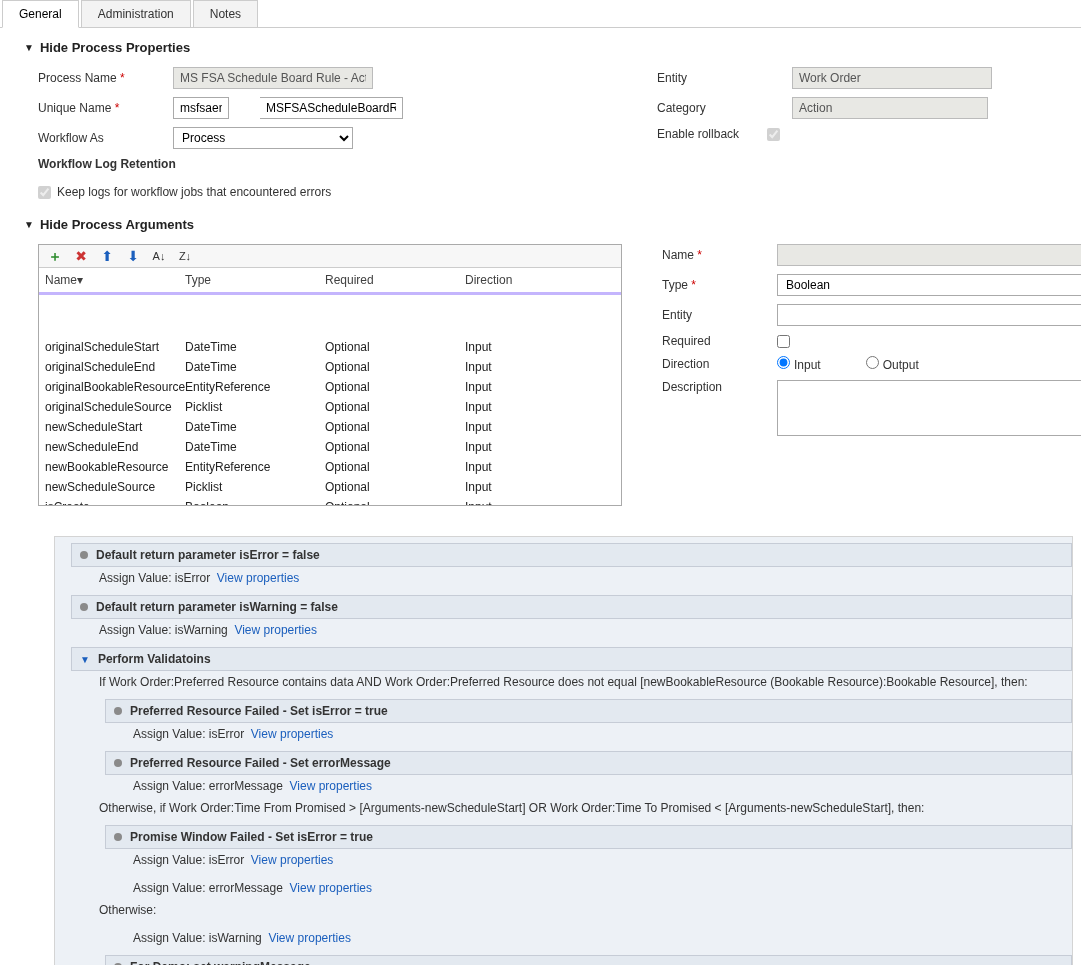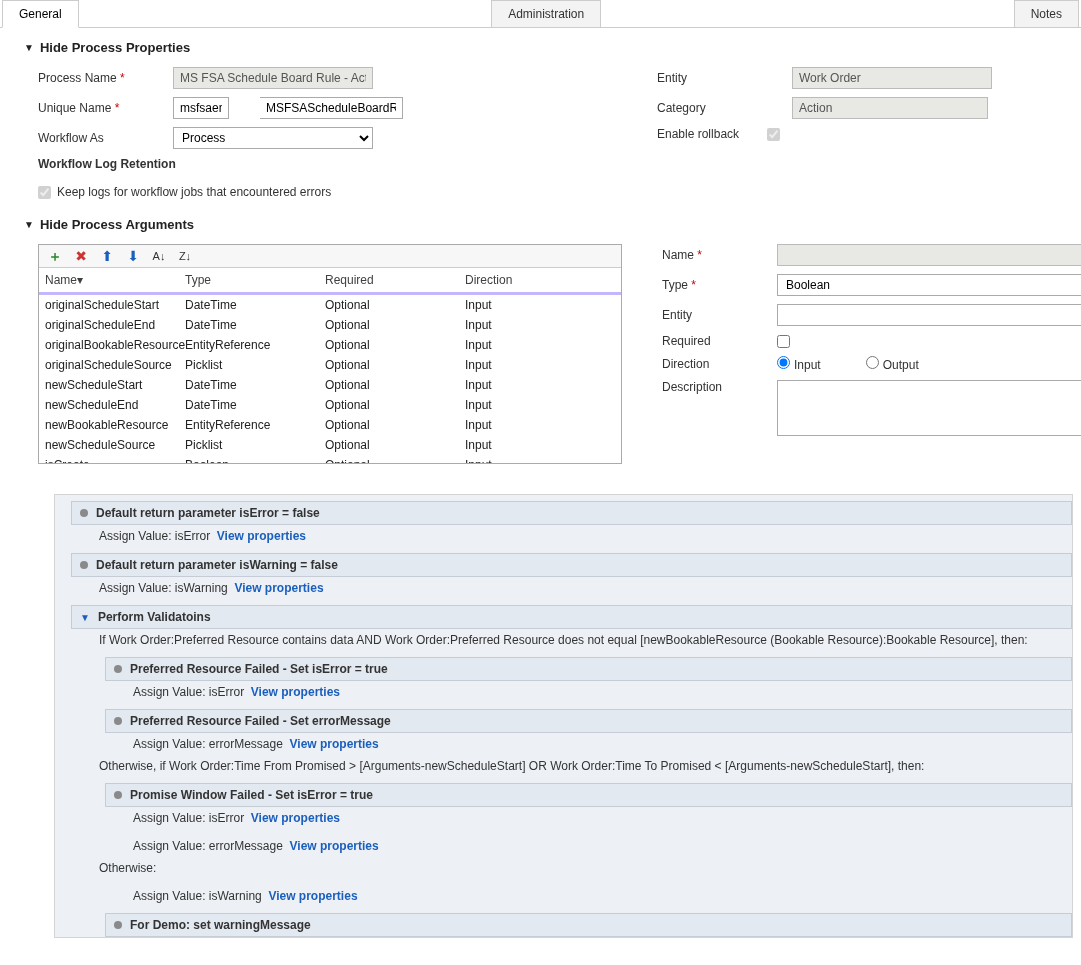--- a/index.html
+++ b/index.html
@@ -1,18 +1,18 @@
 <!DOCTYPE html>
 <html><head>
 <meta charset="utf-8">
 <style>
 * { box-sizing: border-box; margin: 0; padding: 0; }
 body { font-family: "Segoe UI", Tahoma, Arial, sans-serif; font-size: 12px; color: #333; background: #fff; width: 1081px; }
 
-.tabs { display: flex; border-bottom: 1px solid #ccc; padding-left: 2px; justify-content: space-between; }
+.tabs { display: flex; border-bottom: 1px solid #ccc; padding-left: 2px; }
 .tab { padding: 6px 16px; border: 1px solid #ccc; border-bottom: none; background: #f3f3f3; margin-right: 2px; font-size: 12px; cursor: pointer; }
 .tab.active { background: #fff; border-bottom: 1px solid #fff; margin-bottom: -1px; color: #000; }
 
 .main { padding: 12px 8px 0 24px; }
 
 .collapser { display: flex; align-items: center; gap: 6px; font-weight: bold; font-size: 13px; color: #222; cursor: pointer; margin-bottom: 12px; }
 .collapser .tri { font-size: 10px; }
 
 .props-row { display: flex; align-items: center; margin-bottom: 8px; padding-left: 14px; gap: 31px; }
 .props-label { width: 104px; font-size: 12px; color: #333; }
@@ -33,35 +33,35 @@
 .tbar { display: flex; align-items: center; gap: 10px; padding: 3px 8px; border-bottom: 1px solid #ccc; background: #f7f7f7; }
 .tbar-ico { width: 16px; height: 16px; display: inline-flex; align-items: center; justify-content: center; cursor: pointer; font-size: 14px; line-height: 1; }
 .tbar-ico.green { color: #2a8a2a; font-weight: bold; }
 .tbar-ico.red { color: #c33; }
 .tbar-ico.blue-up { color: #1b5fbd; }
 .tbar-ico.blue-down { color: #1b5fbd; }
 
 .ghead, .grow { display: grid; grid-template-columns: 140px 140px 140px 130px 12px; }
 .ghead { padding: 5px 6px; font-size: 12px; color: #404040; border-bottom: 3px solid #c4b5fd; }
 .ghead div { cursor: pointer; }
-.gbody { max-height: 168px; overflow-y: scroll; position: relative; }
+.gbody { max-height: 168px; overflow-y: scroll; position: relative; margin-top: 42px; }
 .grow { padding: 3px 6px; font-size: 12px; color: #222; }
 
 .right-form .props-row { padding-left: 0; }
 .right-form .props-label { width: 84px; }
 .right-form .txt, .right-form .sel { width: 340px; }
 .desc-area { width: 340px; height: 56px; border: 1px solid #aaa; resize: none; }
 
 .steps { margin: 30px 0 0 30px; border: 1px solid #d4d4d4; background: #edf1f6; }
 .step-row { margin-top: 6px; }
 .step-title { display: flex; align-items: center; gap: 8px; background: #e3e9f0; border: 1px solid #c6ccd6; padding: 4px 8px; font-weight: bold; font-size: 12px; }
 .step-title .dot { width: 8px; height: 8px; border-radius: 50%; background: #8a8a8a; display: inline-block; }
 .step-title .tri2 { color: #1b5fbd; font-size: 10px; }
 .step-sub { padding: 4px 8px 4px 28px; font-size: 12px; color: #333; }
-.link { color: #1b5fbd; cursor: pointer; font-weight: bold; }
+.link { color: #1b5fbd; cursor: pointer; }
 .cond { padding: 4px 8px 4px 28px; font-size: 12px; color: #333; }
 .nested { margin-left: 34px; }
 
 input[type=checkbox] { margin: 0; }
 input[type=radio] { margin: 0 4px 0 0; }
 .radio-lbl { margin-right: 14px; }
 </style>
 </head>
 <body>
 
@@ -84,21 +84,21 @@
         <span class="props-label"><span>Process Name</span> <span class="req">*</span></span>
         <input class="txt readonly" style="width: 200px;" readonly="" value="MS FSA Schedule Board Rule - Action Sa">
       </div>
       <div class="props-row">
         <span class="props-label"><span>Unique Name</span> <span class="req">*</span></span>
         <input class="txt prefix" value="msfsaeng_" style="">
         <input class="txt" style="width: 143px; border-left: none;" value="MSFSAScheduleBoardRuleAct">
       </div>
       <div class="props-row">
         <span class="props-label">Workflow As</span>
-        <select class="sel" style="width:200px">
+        <select class="sel" style="width:180px">
           <option>Process</option>
         </select>
       </div>
       <div class="subhead">Workflow Log Retention</div>
       <div class="props-row" style="gap:6px">
         <input type="checkbox" checked="" disabled="" style="">
         <span>Keep logs for workflow jobs that encountered errors</span>
       </div>
     </div>
 

